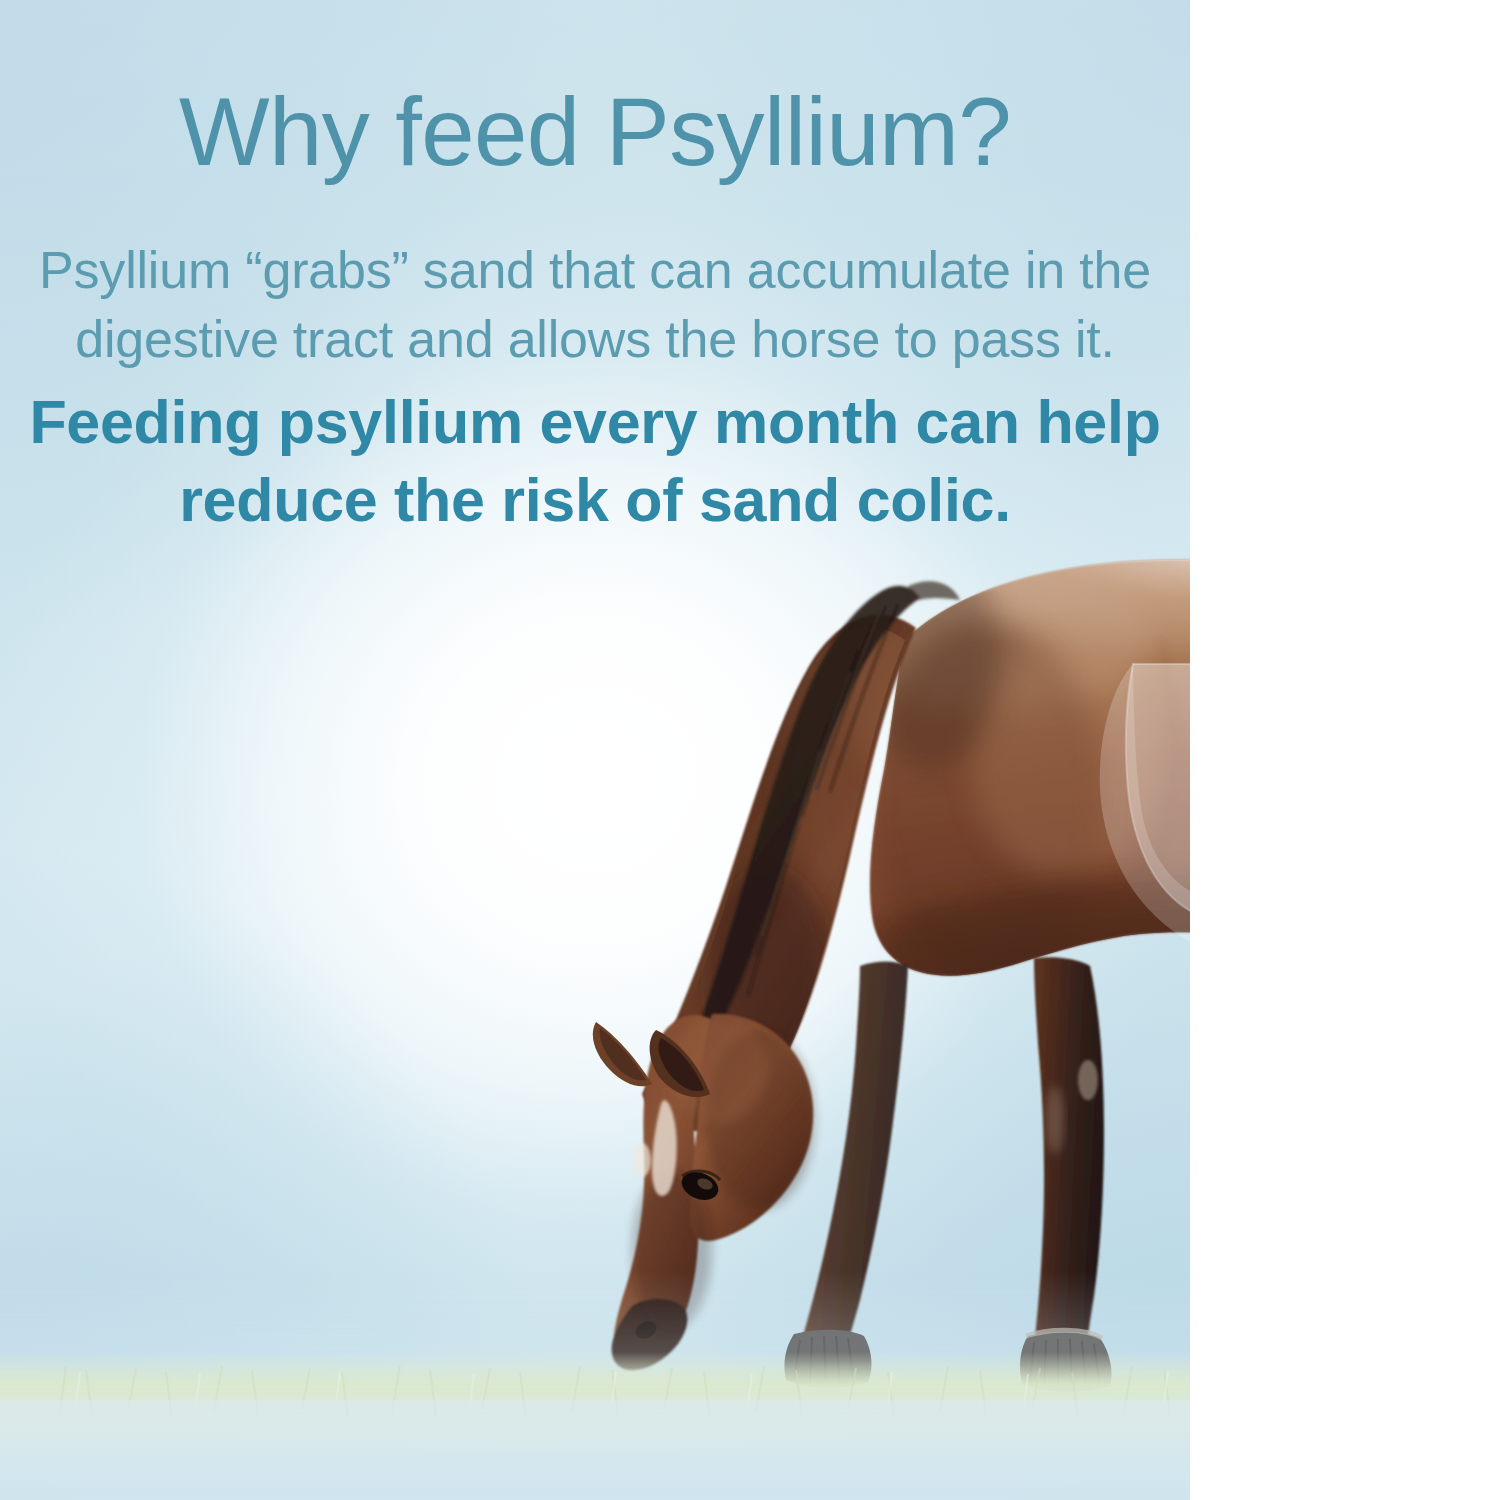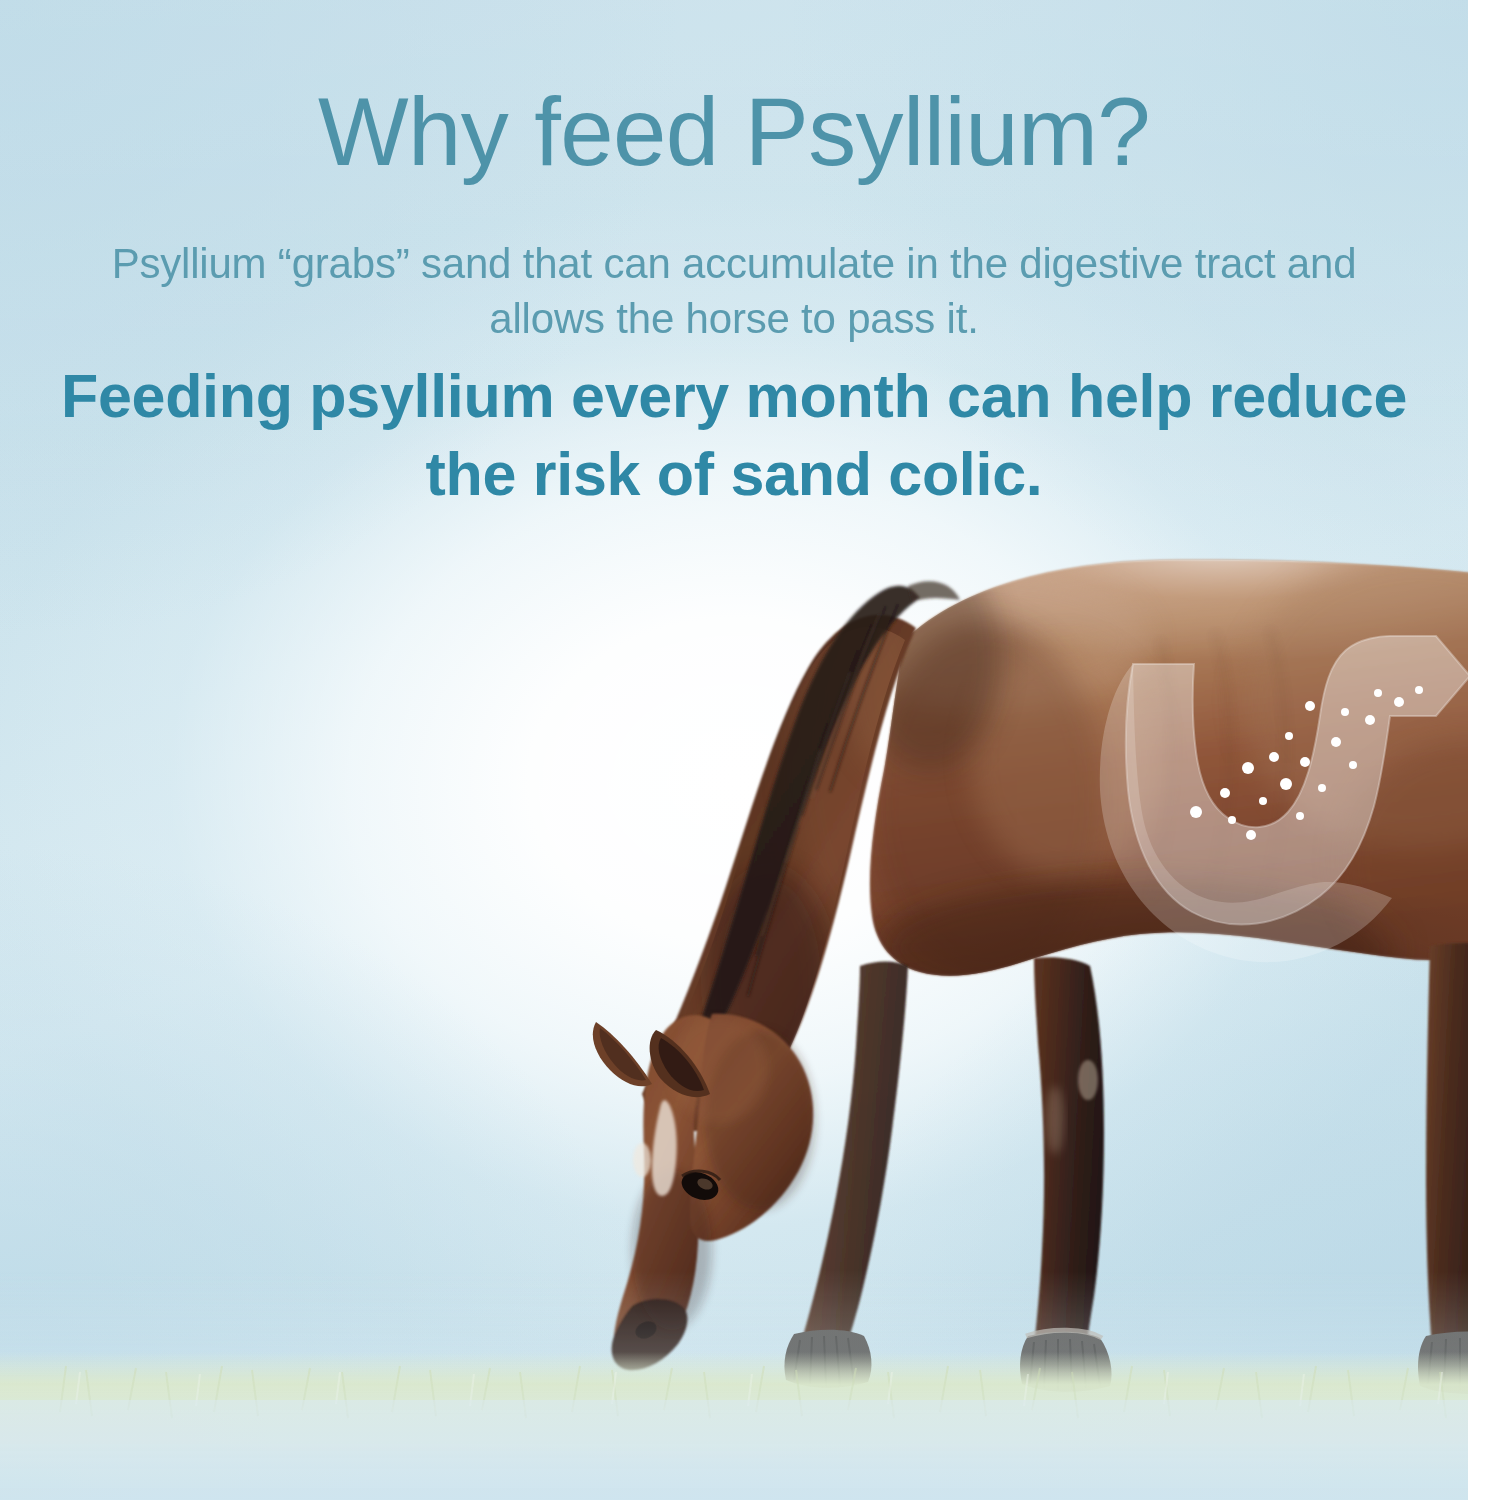--- a/index.html
+++ b/index.html
@@ -2,21 +2,21 @@
 <html><head>
 <meta charset="utf-8">
 <style>
   html, body {
     margin: 0;
     padding: 0;
     background: #ffffff;
   }
   #canvas {
     position: relative;
-    width: 1468px;
+    width: 1190px;
     height: 1500px;
     overflow: hidden;
     font-family: "Liberation Sans", sans-serif;
     background: #c6dfea;
   }
 
   
   .bg-base {
     position: absolute;
     inset: 0;
@@ -50,21 +50,21 @@
   .headline {
     font-size: 96px;
     font-weight: 300;
     letter-spacing: -0.6px;
     color: #4e93a9;
     line-height: 1.0;
     margin: 0 0 56px 0;
     padding: 0;
   }
   .body-copy {
-    font-size: 42px;
+    font-size: 52px;
     font-weight: 300;
     color: #5b9cb0;
     line-height: 1.32;
     margin: 0 auto;
     max-width: 1310px;
     letter-spacing: -0.2px;
   }
   .body-strong {
     display: block;
     font-size: 61px;

